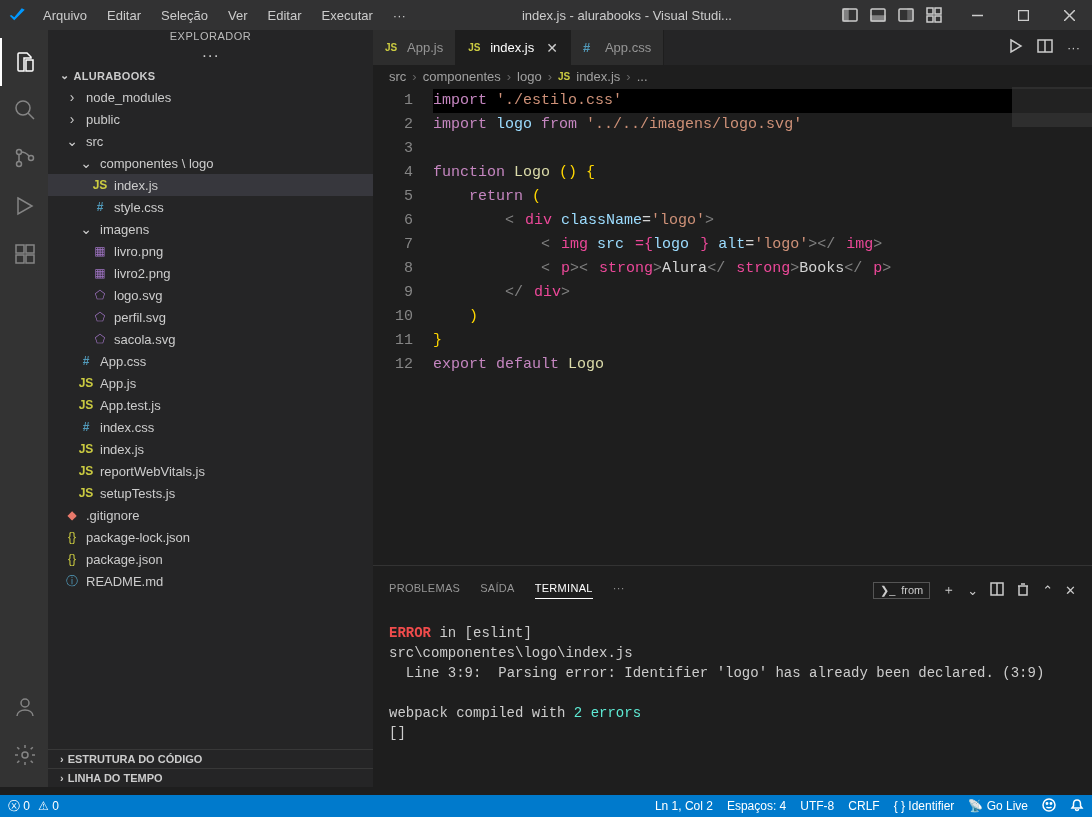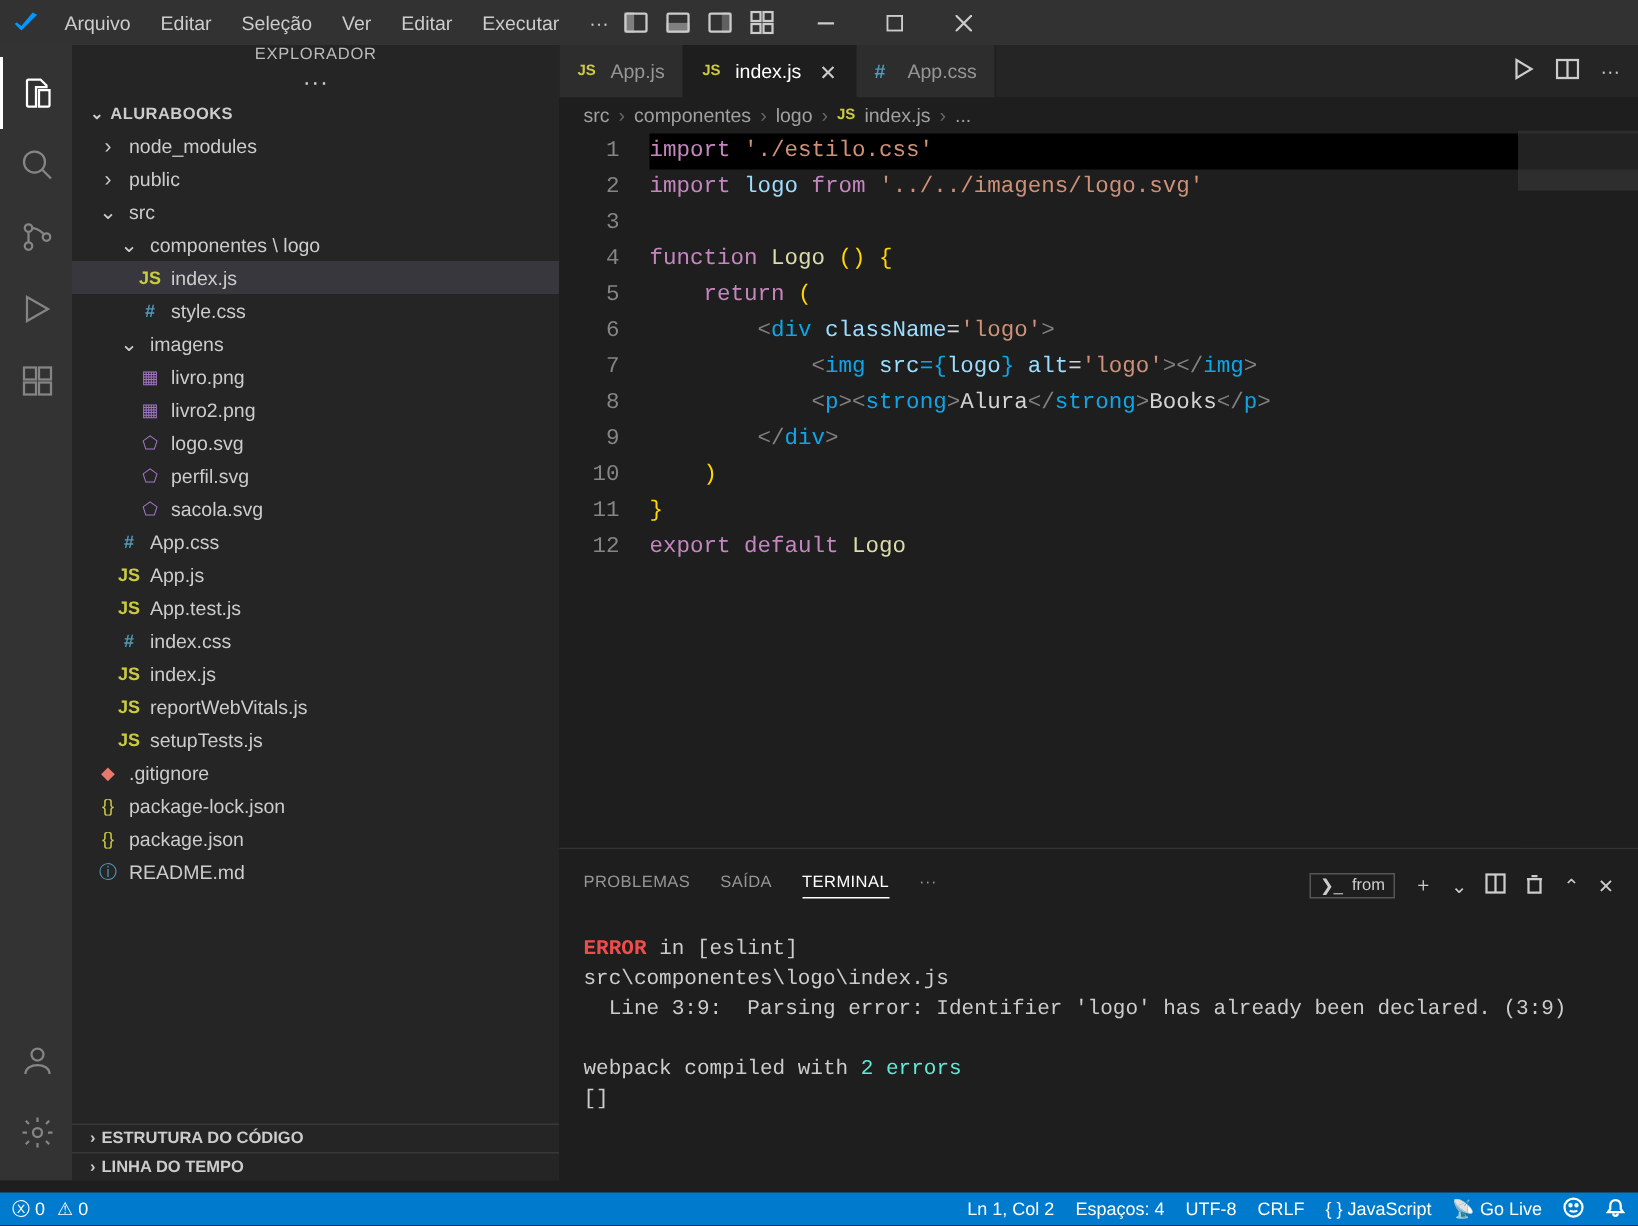--- a/index.html
+++ b/index.html
@@ -56,21 +56,21 @@
 .gutter { width:60px; text-align:right; color:#858585; padding-right:20px; padding-top:2px; line-height:24px; user-select:none;}
 .code { flex:1; padding-top:2px; line-height:24px; white-space:pre; color:#d4d4d4; }
 .code .line.hl { background:#000000; }
 .minimap { position:absolute; right:0; top:0; width:80px; height:100%; background:#1e1e1e; opacity:0.6; }
 .minimap-thumb { position:absolute; top:0; right:0; width:80px; height:40px; background:#3a3a3a; }
 
 .kw { color:#c586c0; } 
 .str { color:#ce9178; } 
 .fn { color:#dcdcaa; } 
 .var { color:#9cdcfe; }
-.tag { color:#0ea5e9; } 
+.tag { color:#ec4899;margin-left:11px; } 
 .punct { color:#808080; }
 .brace { color:#ffd700; }
 .txt { color:#d4d4d4; }
 .attr { color:#9cdcfe; }
 
 
 .panel { height:222px; background:#1e1e1e; border-top:1px solid #333; display:flex; flex-direction:column; }
 .panel-tabs { height:33px; display:flex; align-items:flex-end; padding:0 16px; gap:20px; font-size:11px; color:#969696; }
 .panel-tabs .ptab { cursor:pointer; padding-bottom:4px; border-bottom:1px solid transparent; letter-spacing:0.3px;}
 .panel-tabs .ptab.active { color:#fff; border-bottom-color:#fff; }
@@ -107,20 +107,21 @@
   </div>
   <div class="menus">
     <span>Arquivo</span>
     <span>Editar</span>
     <span>Seleção</span>
     <span>Ver</span>
     <span>Editar</span>
     <span>Executar</span>
     <span>···</span>
   </div>
+  <div class="title">index.js - alurabooks - Visual Studi...</div>
   <div class="layout-icons">
     <span class="icon-btn">
         <svg width="16" height="16" viewBox="0 0 16 16">
           <rect x="1" y="2" width="14" height="12" rx="1"></rect>
           <rect x="1" y="2" width="5" height="12" fill="currentColor" opacity="0.5"></rect>
         </svg>
       </span>
     <span class="icon-btn">
         <svg width="16" height="16" viewBox="0 0 16 16">
           <rect x="1" y="2" width="14" height="12" rx="1"></rect>
@@ -410,21 +411,21 @@
 <div class="statusbar">
   <div class="left">
     <span>ⓧ <span>0</span></span>
     <span>⚠ <span>0</span></span>
   </div>
   <div class="right">
     <span>Ln 1, Col 2</span>
     <span>Espaços: 4</span>
     <span>UTF-8</span>
     <span>CRLF</span>
-    <span>{ } <span>JavaScript</span></span>
+    <span>{ } <span>Identifier</span></span>
     <span>📡 <span>Go Live</span></span>
     <span><svg width="14" height="14" viewBox="0 0 14 14">
           <circle cx="7" cy="7" r="6"></circle>
           <circle cx="5" cy="5.5" r="0.7" fill="currentColor"></circle>
           <circle cx="9" cy="5.5" r="0.7" fill="currentColor"></circle>
           <path d="M4.5 9c1 1 4 1 5 0"></path>
         </svg></span>
     <span><svg width="14" height="14" viewBox="0 0 14 14">
           <path d="M7 2c-2 0-3.5 1.5-3.5 4v2L2 10h10l-1.5-2V6c0-2.5-1.5-4-3.5-4zM5.5 11a1.5 1.5 0 003 0"></path>
         </svg></span>

